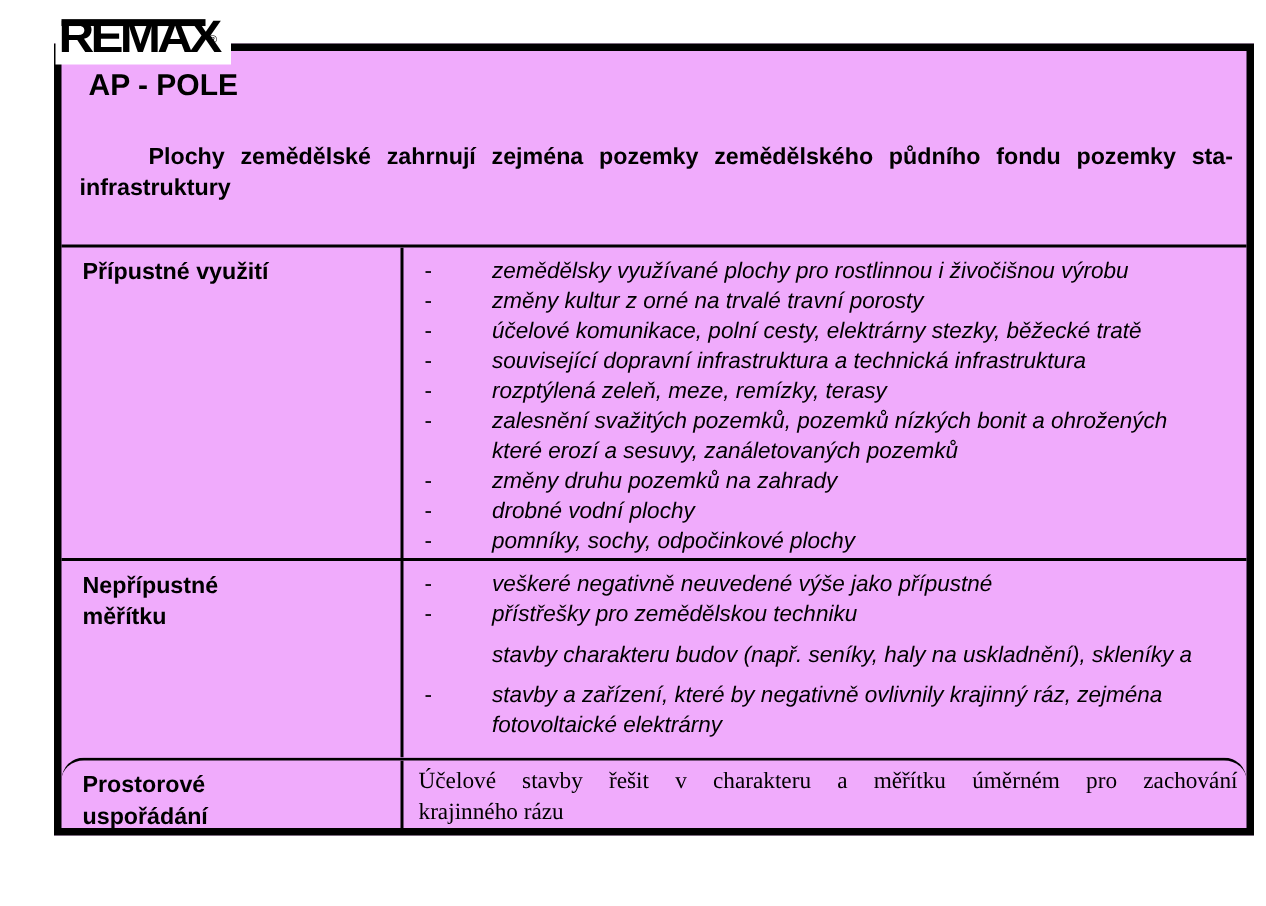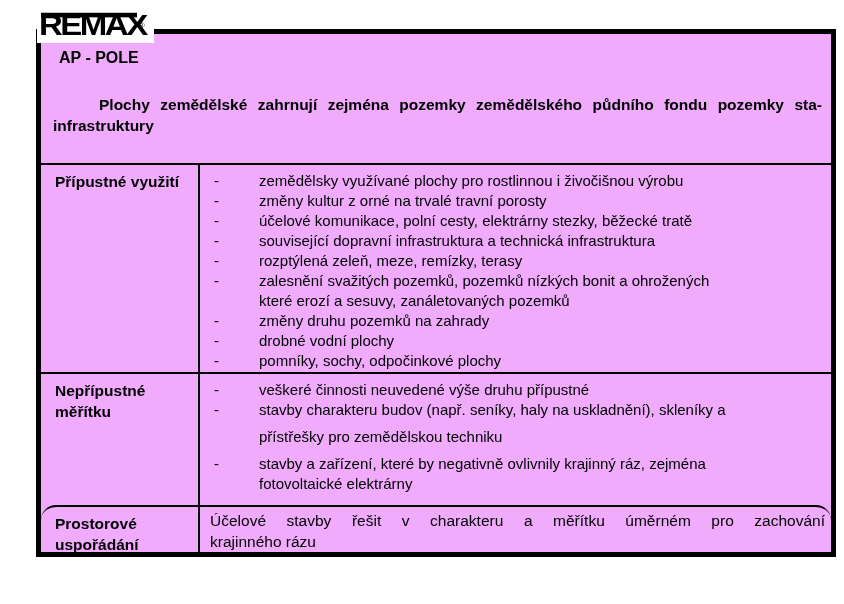--- a/index.html
+++ b/index.html
@@ -22,48 +22,48 @@
     font-weight:900;font-size:33px;line-height:32px;letter-spacing:-2.5px;
     transform:scaleY(.92);transform-origin:left top;
   }
   .logo-text::before{
     content:"";position:absolute;left:2px;right:9px;top:3px;height:5px;background:#000;
   }
   .logo-reg{
     position:absolute;right:1px;top:2px;font-size:8px;font-weight:400;letter-spacing:0;
   }
   .title{
-    margin:13px 0 0 18px;font-weight:bold;font-size:16px;line-height:21px;
+    margin:13px 0 0 18px;font-weight:bold;font-size:20px;line-height:21px;
   }
   .intro{
     margin:26px 9px 0 12px;font-weight:bold;font-size:15.5px;line-height:21px;
   }
   .intro .tline.just{text-align:justify;text-align-last:justify;}
   .intro .tline:first-child{text-indent:46px;}
   .table{
     position:absolute;left:0;right:0;top:129px;bottom:0;
   }
   .trow{
     display:flex;border-top:2px solid #000;box-sizing:border-box;overflow:hidden;
   }
   .trow.r1{height:209px;}
   .trow.r2{height:133px;}
   .trow.r3{height:47px;border-radius:15px;}
   .cell-label{
-    width:159px;flex:none;border-right:2px solid #000;box-sizing:border-box;
+    width:228px;flex:none;border-right:2px solid #000;box-sizing:border-box;
     padding:6px 8px 0 14px;font-weight:bold;font-size:15.5px;line-height:21px;
   }
   .cell-content{flex:1;padding-top:6px;min-width:0;}
   .li{display:flex;padding-left:14px;font-size:15px;line-height:20px;}
   .li .dash{width:45px;flex:none;}
-  .li .litext{flex:1;padding-right:12px;min-width:0;}
+  .li .litext{flex:1;padding-right:12px;min-width:0;font-style:italic;}
   .li.spaced .lline + .lline{margin-top:7px;}
   .li.spaced{margin-bottom:7px;}
   .rowtext{
-    padding:3px 6px 0 10px;font-size:15.5px;line-height:21px;
+    padding:3px 6px 0 10px;font-size:15.5px;line-height:21px;font-family:Liberation Serif, serif;
   }
   .rowtext .tline.just{text-align:justify;text-align-last:justify;}
 </style>
 </head>
 <body>
 
 <div class="doc-box">
 
   <div class="logo">
     <span class="logo-text">
@@ -146,28 +146,28 @@
 
     <div class="trow r2">
       <div class="cell-label">
           <div class="tline just">Nepřípustné</div>
           <div class="tline">měřítku</div>
         </div>
       <div class="cell-content">
           <div class="li">
             <span class="dash">-</span>
             <span class="litext">
-              <div class="lline">veškeré činnosti neuvedené výše druhu přípustné</div>
+              <div class="lline">veškeré negativně neuvedené výše jako přípustné</div>
             </span>
           </div>
           <div class="li spaced">
             <span class="dash">-</span>
             <span class="litext">
+              <div class="lline">přístřešky pro zemědělskou techniku</div>
               <div class="lline">stavby charakteru budov (např. seníky, haly na uskladnění), skleníky a</div>
-              <div class="lline">přístřešky pro zemědělskou techniku</div>
             </span>
           </div>
           <div class="li">
             <span class="dash">-</span>
             <span class="litext">
               <div class="lline">stavby a zařízení, které by negativně ovlivnily krajinný ráz, zejména</div>
               <div class="lline">fotovoltaické elektrárny</div>
             </span>
           </div>
         </div>

